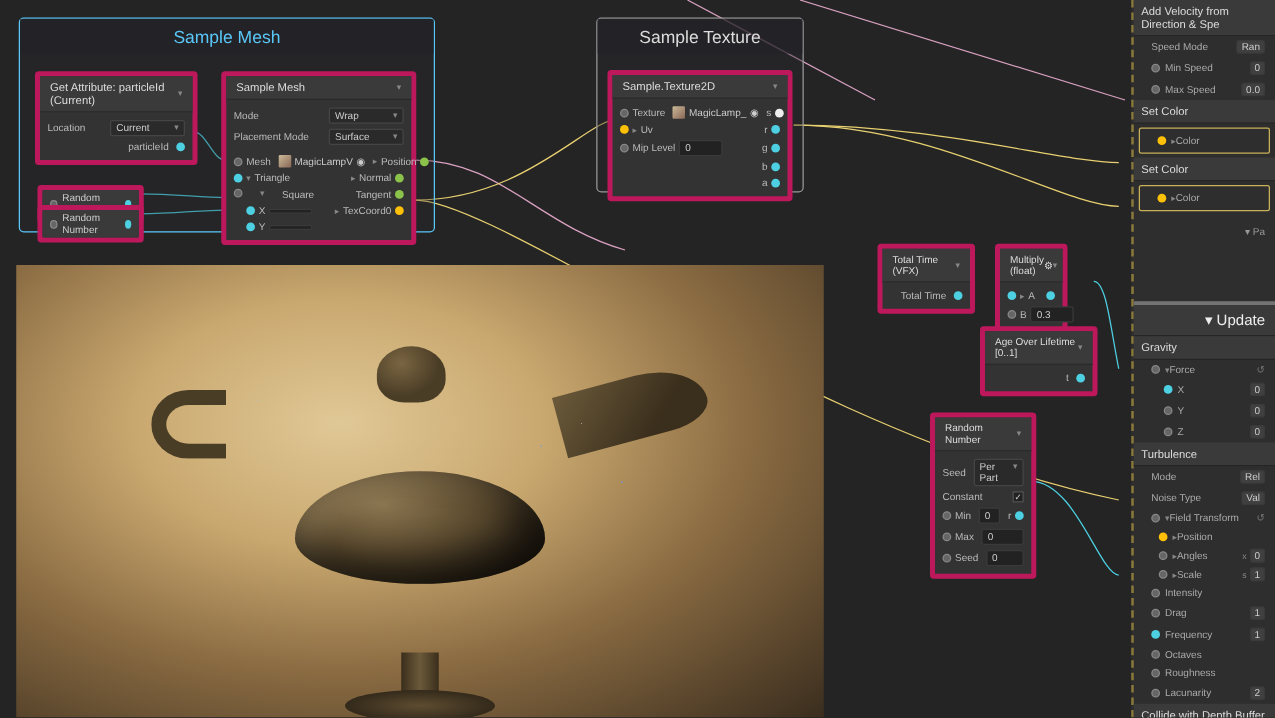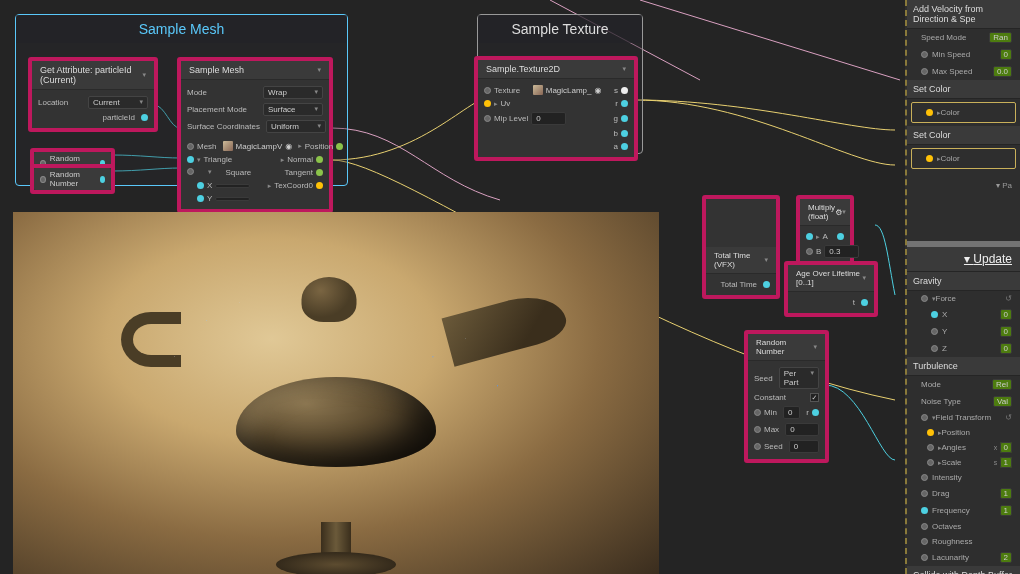--- a/index.html
+++ b/index.html
@@ -200,21 +200,21 @@
   justify-content: space-between;
   align-items: center;
   padding: 3px 8px 3px 14px;
   font-size: 8px;
   color: #aaa;
 }
 
 .panel-row .port { margin-right: 4px; }
 
 .panel-val {
-  background: #4d7c0f;
+  background: #404040;
   border: 1px solid #3a3a3a;
   padding: 0 3px;
   font-size: 8px;
   color: #ccc;
   border-radius: 2px;
   min-width: 12px;
   text-align: center;
 }
 
 .wire-svg {
@@ -222,23 +222,22 @@
   inset: 0;
   pointer-events: none;
 }
 
 .update-header {
   background: #3a3a3a;
   padding: 5px 8px;
   font-size: 12px;
   color: #eee;
   text-align: right;
-  border-top: 6px solid #737373;
+  border-top: 3px solid #737373;
   border-bottom: 1px solid #252525;
-  text-decoration: underline;
 }
 
 .rand-pill {
   background: #3a3a3a;
   padding: 2px 6px;
   font-size: 8px;
   border-radius: 2px;
   display: inline-flex;
   align-items: center;
   gap: 4px;
@@ -346,27 +345,20 @@
             <span class="chevron">▾</span>
           </span>
         </div>
     <div class="row">
           <span class="row-label">Placement Mode</span>
           <span class="dropdown">
             <span>Surface</span>
             <span class="chevron">▾</span>
           </span>
         </div>
-    <div class="row">
-          <span class="row-label">Surface Coordinates</span>
-          <span class="dropdown">
-            <span>Uniform</span>
-            <span class="chevron">▾</span>
-          </span>
-        </div>
     <div style="height:4px;"></div>
     <div class="row">
       <span style="display:flex;align-items:center;gap:3px;">
             <span class="port gray"></span>
             <span>Mesh</span>
           </span>
       <span class="asset-ref">
             <span class="asset-thumb"></span>
             <span>MagicLampV</span>
             <span>◉</span>
@@ -419,21 +411,21 @@
             <span class="numfield"></span>
           </span>
     </div>
   </div>
 </div>
 
 <div class="node-group" style="left:477px; top:14px; width:166px; height:140px; border-color:#999; background:rgba(40,40,45,0.4);">
   <div class="group-title" style="color:#ddd;">Sample Texture</div>
 </div>
 
-<div class="node" style="left:474px; top:56px; width:164px;">
+<div class="node" style="left:486px; top:56px; width:148px;">
   <div class="node-header">
     <span>Sample.Texture2D</span>
     <span class="chevron">▾</span>
   </div>
   <div class="node-body">
     <div class="row">
       <span style="display:flex;align-items:center;gap:3px;">
             <span class="port gray"></span>
             <span>Texture</span>
           </span>
@@ -478,21 +470,21 @@
     <div class="row" style="justify-content:flex-end;">
       <span style="display:flex;align-items:center;gap:3px;">
             <span>a</span>
             <span class="port cyan"></span>
           </span>
     </div>
   </div>
 </div>
 
 <div class="node" style="left:702px; top:195px; width:78px;">
-  <div class="node-header" style="font-size:8px;margin-top:48px;">
+  <div class="node-header" style="font-size:8px;">
         <span>Total Time (VFX)</span>
         <span class="chevron">▾</span>
       </div>
   <div class="node-body">
     <div class="row" style="justify-content:flex-end;">
           <span>Total Time</span>
           <span class="port cyan"></span>
         </div>
   </div>
 </div>

